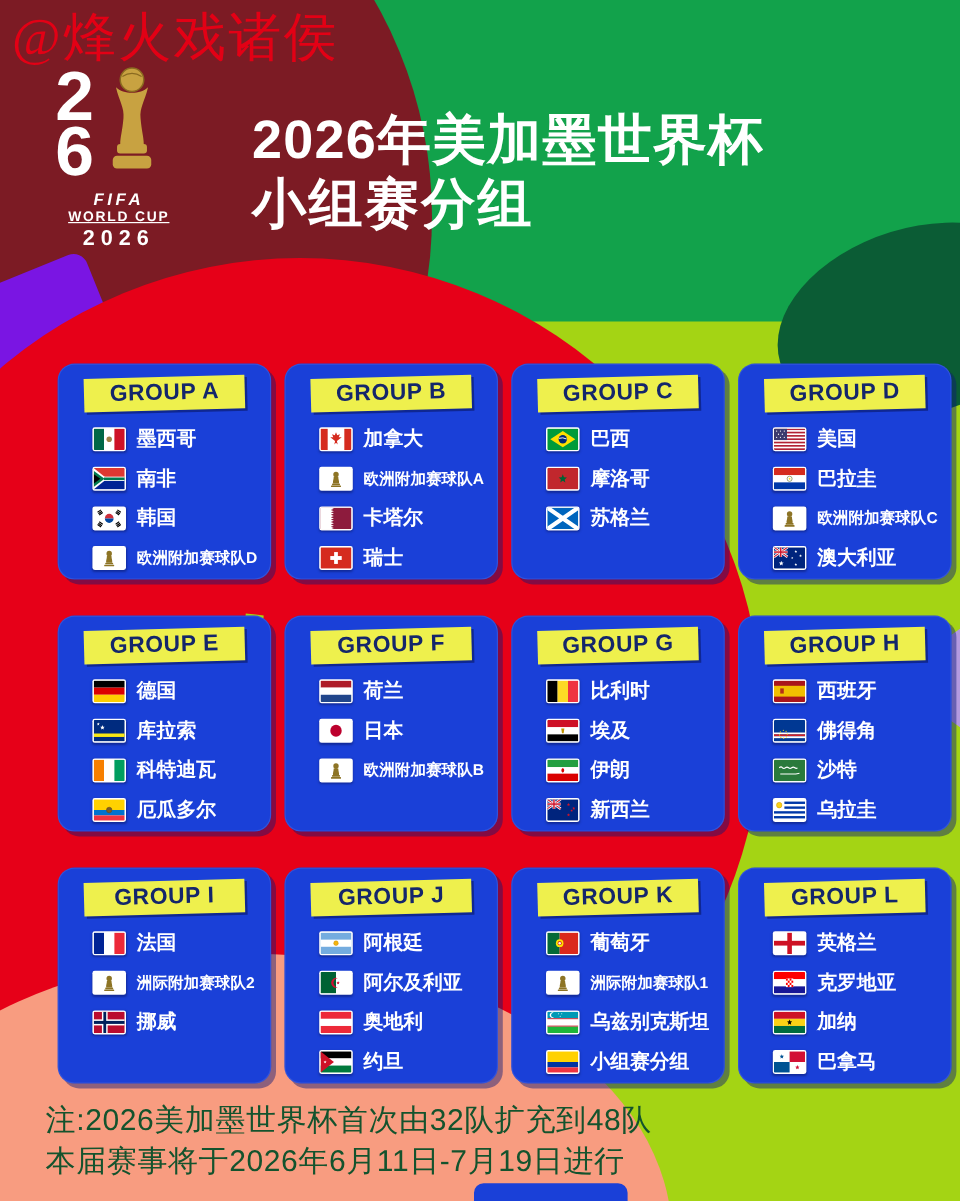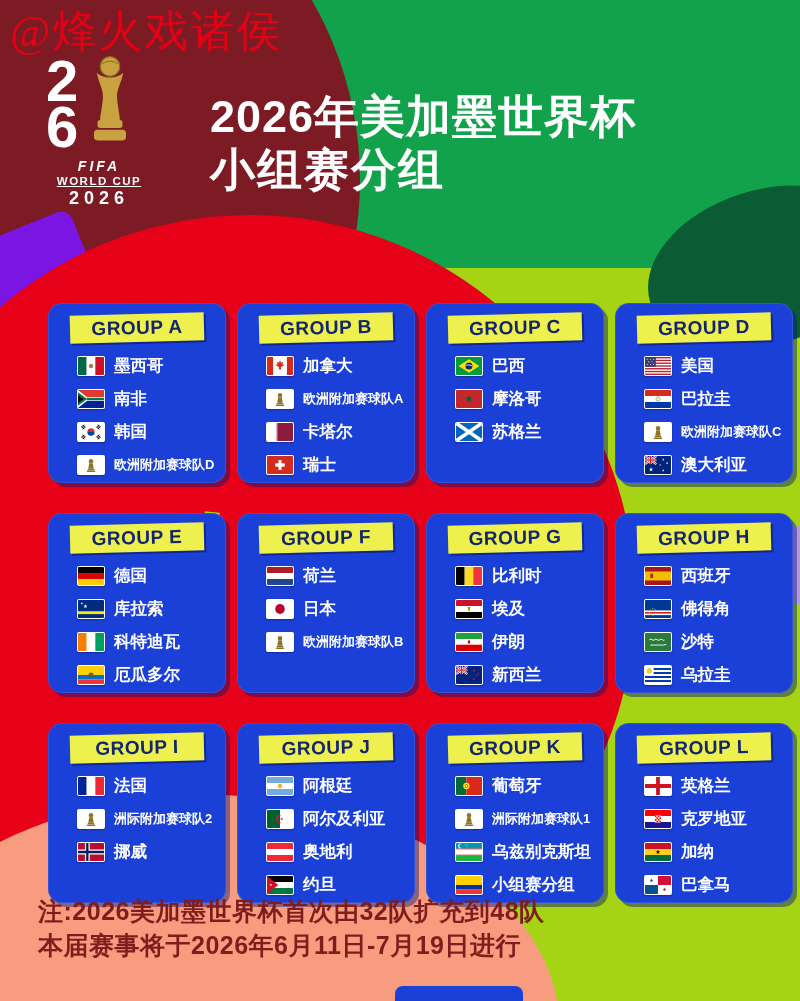--- a/index.html
+++ b/index.html
@@ -41,21 +41,21 @@
     box-shadow:2px 2px 0 rgba(8,18,90,.55);}
   .group-header span{font-size:19px;font-weight:800;color:var(--header-text,#14266b);letter-spacing:.5px;}
   .teams{margin:7px 0 0;padding:0;list-style:none;}
   .team{display:flex;align-items:center;height:33px;padding-left:29px;}
   .flag{width:26px;height:18px;flex:none;border:1px solid rgba(255,255,255,.92);border-radius:2px;
     box-shadow:0 1px 2px rgba(0,0,40,.35);overflow:hidden;background:#fff;margin-right:9px;}
   .flag svg{display:block;width:100%;height:100%;}
   .tname{font-size:16.5px;font-weight:700;color:#fff;white-space:nowrap;}
   .team.small .tname{font-size:13px;}
 
-  .notes{position:absolute;left:38px;top:895px;color:#7f1d1d;font-weight:700;line-height:1.34;}
+  .notes{position:absolute;left:38px;top:918px;color:#14532d;font-weight:400;line-height:1.34;}
   .notes div{font-size:25px;letter-spacing:.5px;}
 </style>
 </head>
 <body>
 
 <div class="canvas">
 
   <div class="shape bg-green-top"></div>
   <div class="shape bg-darkgreen"></div>
   <div class="shape bg-maroon"></div>

